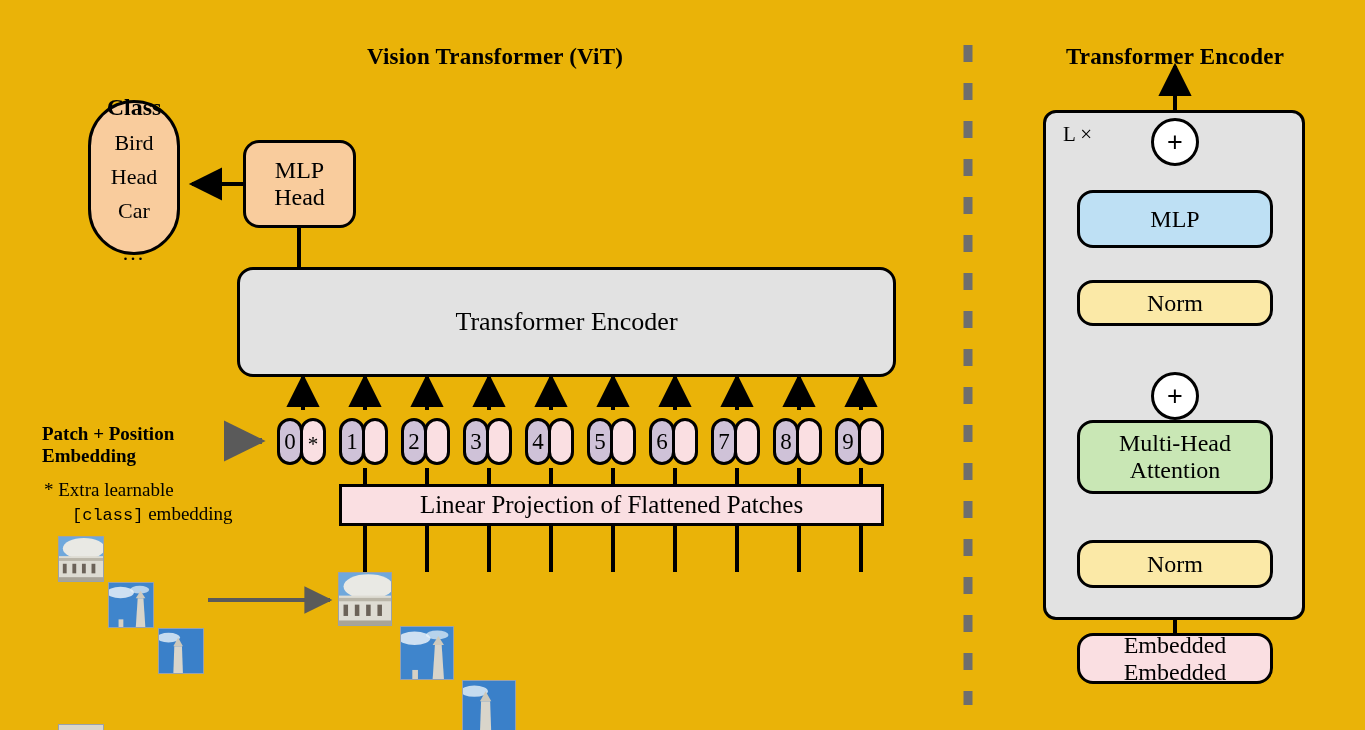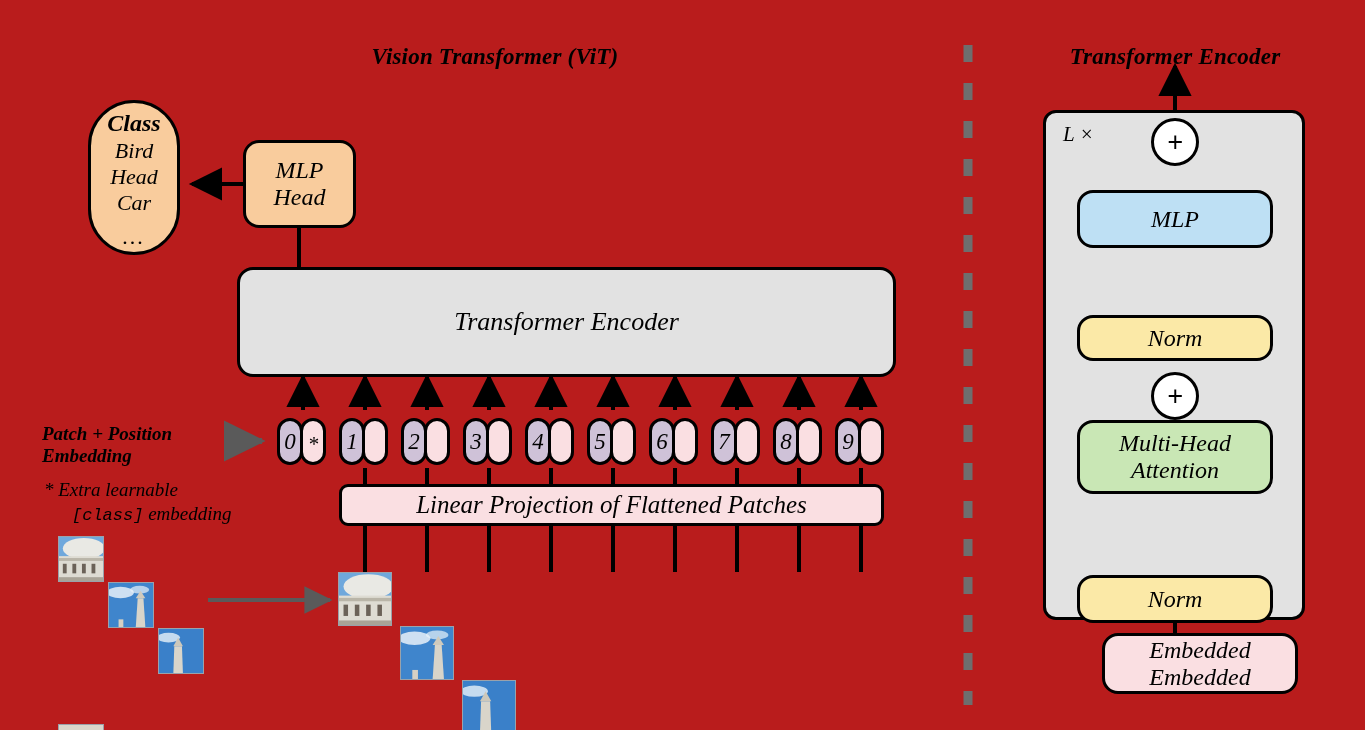--- a/index.html
+++ b/index.html
@@ -10,22 +10,21 @@
   }
   body {
     font-family: "Liberation Serif", "DejaVu Serif", serif;
     color: #000000;
   }
   #root {
     position: relative;
     width: 1365px;
     height: 730px;
     overflow: hidden;
-    background: #b91c1c;
-    font-style: italic;
+    background: #eab308;
   }
   .abs { position: absolute; }
 
   
   .panel-title {
     font-weight: bold;
     font-size: 23px;
     letter-spacing: 0.2px;
     white-space: nowrap;
     text-align: center;
@@ -36,41 +35,42 @@
     box-sizing: border-box;
     border: 3px solid #000;
     border-radius: 16px;
     display: flex;
     align-items: center;
     justify-content: center;
     text-align: center;
     line-height: 1.12;
     font-size: 24px;
   }
-  .box.small-radius { border-radius: 9px; }
+  .box.small-radius { border-radius: 0; }
 
   .box-orange { background: #f9cc9d; }
   .box-gray   { background: #e2e2e2; }
   .box-pink   { background: #fadfe2; }
   .box-blue   { background: #bee0f4; }
-  .box-yellow { background: #fbe9a7; margin-top: 35px; }
+  .box-yellow { background: #fbe9a7; }
   .box-green  { background: #c9e7b5; }
 
   
   .class-pill {
     box-sizing: border-box;
     border: 3px solid #000;
     border-radius: 48px;
     background: #f9cc9d;
     display: flex;
     flex-direction: column;
     align-items: center;
     justify-content: center;
     padding-top: 4px;
     line-height: 1.18;
+    gap: 8px;
   }
   .class-pill .c-head {
     font-weight: bold;
     font-size: 24px;
     margin-bottom: 1px;
   }
   .class-pill .c-item { font-size: 22px; }
   .class-pill .c-dots { font-size: 22px; margin-top: 8px; letter-spacing: 2px;}
 
   
@@ -421,20 +421,20 @@
     <div>
       <div>Multi-Head</div>
       <div>Attention</div>
     </div>
   </div>
 
   <div class="abs box box-yellow" style="left:1077px; top:540px; width:196px; height:48px;">
     <span>Norm</span>
   </div>
 
-  <div class="abs box box-pink" style="left:1102px; top:633px; width:196px; height:61px;">
+  <div class="abs box box-pink" style="left:1077px; top:633px; width:196px; height:51px;">
     <div>
       <div>Embedded</div>
       <div>Embedded</div>
     </div>
   </div>
 
 </div>
 
 </body></html>

